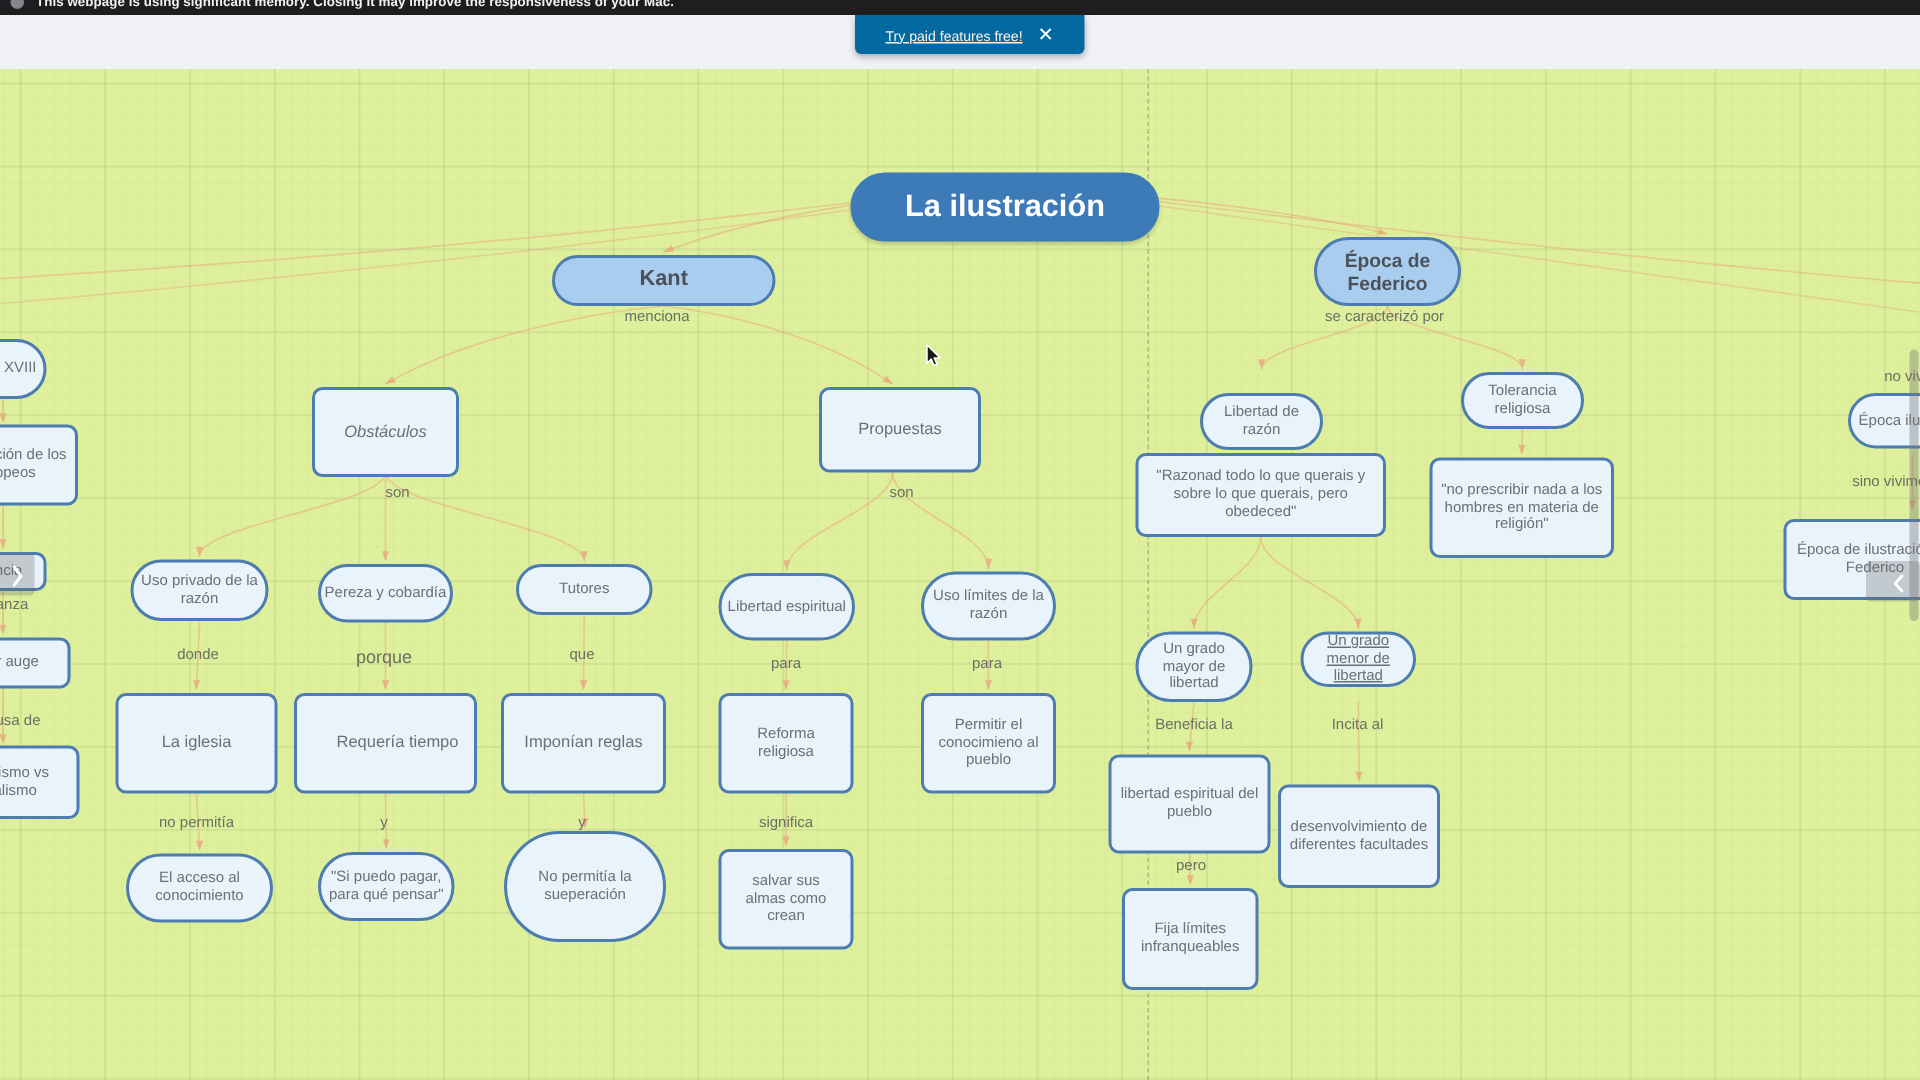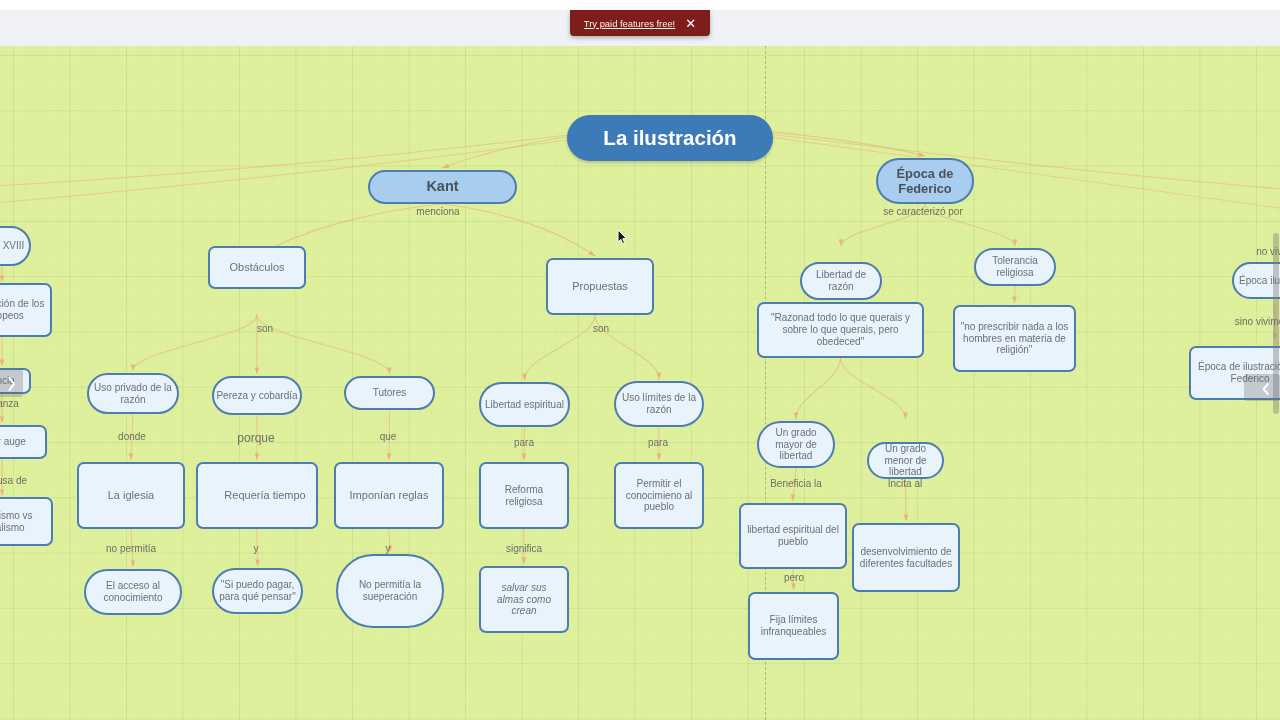--- a/index.html
+++ b/index.html
@@ -9,21 +9,21 @@
   
   #memory-bar{position:absolute;left:0;top:0;width:1280px;height:10px;background:#1e1e21;overflow:hidden;}
   #memory-bar .mb-inner{position:absolute;left:0;top:-7px;height:16px;display:flex;align-items:center;gap:8px;padding-left:7px;}
   #memory-bar .mb-dot{width:9px;height:9px;border-radius:50%;background:#85858b;flex:none;}
   #memory-bar .mb-text{color:#f1f1f3;font-size:8.9px;font-weight:bold;white-space:nowrap;letter-spacing:0.05px;}
 
   
   #chrome-strip{position:absolute;left:0;top:10px;width:1280px;height:36px;background:#f0f1f4;border-bottom:1px solid #dcdde1;}
 
   
-  #promo-banner{position:absolute;left:570px;top:10px;width:140px;height:26px;background:#7f1d1d;border-radius:0 0 4px 4px;
+  #promo-banner{position:absolute;left:570px;top:10px;width:153px;height:26px;background:#0369a1;border-radius:0 0 4px 4px;
      display:flex;align-items:center;justify-content:center;gap:10px;box-shadow:0 2px 4px rgba(0,0,0,.28);}
   #promo-banner .promo-text{color:#fdf1e7;font-size:9.4px;text-decoration:underline;white-space:nowrap;cursor:pointer;}
   #promo-banner .promo-close{color:#fff;font-size:13px;line-height:1;cursor:pointer;font-family:"DejaVu Sans",sans-serif;}
 
   
   #canvas{position:absolute;left:0;top:46px;width:1280px;height:674px;overflow:hidden;
      background-color:#dff09c;}
   #grid{position:absolute;left:0;top:0;width:1280px;height:674px;
      background-image:
        linear-gradient(to right, rgba(128,146,92,.13) 1px, transparent 1px),
@@ -55,20 +55,26 @@
   #vscroll{position:absolute;left:1273px;top:233px;width:6px;height:181px;background:rgba(120,120,120,.40);border-radius:3px;cursor:pointer;}
   #vscroll-track{position:absolute;left:1272px;top:46px;width:8px;height:674px;background:rgba(255,255,255,.0);}
 
   #cursor{position:absolute;left:617px;top:229px;width:11px;height:16px;pointer-events:none;}
 </style>
 </head>
 <body>
 
 <div id="root">
 
+  <div id="memory-bar">
+    <div class="mb-inner">
+      <div class="mb-dot"></div>
+      <div class="mb-text">This webpage is using significant memory. Closing it may improve the responsiveness of your Mac.</div>
+    </div>
+  </div>
 
   <div id="chrome-strip"></div>
 
   <div id="promo-banner">
     <span class="promo-text">Try paid features free!</span>
     <span class="promo-close">✕</span>
   </div>
 
   <div id="canvas">
     <div id="grid"></div>
@@ -146,21 +152,21 @@
     <div id="nodes-layer">
         <div class="node pill root" style="left: 567px; top: 33px; width: 206px; height: 46px; font-size: 20.5px;">
           <span>La ilustración</span>
         </div>
         <div class="node pill lvl1" style="left: 368px; top: 124px; width: 149px; height: 34px; font-size: 14.5px;">
           <span>Kant</span>
         </div>
         <div class="node pill lvl1" style="left: 876px; top: 112px; width: 98px; height: 46px; font-size: 12.8px;">
           <span>Época de Federico</span>
         </div>
-        <div class="node rect" style="left: 208px; top: 200px; width: 98px; height: 43px; font-size: 11px;">
+        <div class="node rect" style="left: 208px; top: 212px; width: 98px; height: 60px; font-size: 11px; font-style: italic;">
           <span>Obstáculos</span>
         </div>
         <div class="node rect" style="left: 546px; top: 212px; width: 108px; height: 57px; font-size: 11px;">
           <span>Propuestas</span>
         </div>
         <div class="node pill" style="left: 800px; top: 216px; width: 82px; height: 38px; font-size: 10px; align-items: center;">
           <span>Libertad de razón</span>
         </div>
         <div class="node pill" style="left: 974px; top: 202px; width: 82px; height: 38px; font-size: 10px;">
           <span>Tolerancia religiosa</span>
@@ -197,21 +203,21 @@
         </div>
         <div class="node rect" style="left: 479px; top: 416px; width: 90px; height: 67px; font-size: 10px;">
           <span style="max-width: 45px;">Reforma religiosa</span>
         </div>
         <div class="node rect" style="left: 614px; top: 416px; width: 90px; height: 67px; font-size: 10px;">
           <span>Permitir el conocimieno al pueblo</span>
         </div>
         <div class="node pill" style="left: 757px; top: 375px; width: 78px; height: 47px; font-size: 10px;">
           <span style="max-width: 56px;">Un grado mayor de libertad</span>
         </div>
-        <div class="node pill" style="left: 867px; top: 396px; width: 77px; height: 37px; font-size: 10px;">
+        <div class="node pill" style="left: 867px; top: 375px; width: 77px; height: 37px; font-size: 10px; text-decoration: underline;">
           <span style="max-width: 56px;">Un grado menor de libertad</span>
         </div>
         <div class="node rect" style="left: 739px; top: 457px; width: 108px; height: 66px; font-size: 10px;">
           <span>libertad espiritual del pueblo</span>
         </div>
         <div class="node rect" style="left: 852px; top: 477px; width: 108px; height: 69px; font-size: 10px;">
           <span>desenvolvimiento de diferentes facultades</span>
         </div>
         <div class="node rect" style="left: 748px; top: 546px; width: 91px; height: 68px; font-size: 10px;">
           <span>Fija límites infranqueables</span>
@@ -219,21 +225,21 @@
         <div class="node pill" style="left: 84px; top: 523px; width: 98px; height: 46px; font-size: 10px;">
           <span>El acceso al conocimiento</span>
         </div>
         <div class="node pill" style="left: 212px; top: 522px; width: 91px; height: 46px; font-size: 10px;">
           <span>"Si puedo pagar, para qué pensar"</span>
         </div>
         <div class="node pill" style="left: 336px; top: 508px; width: 108px; height: 74px; font-size: 10px;">
           <span>No permitía la sueperación</span>
         </div>
         <div class="node rect" style="left: 479px; top: 520px; width: 90px; height: 67px; font-size: 10px;">
-          <span style="max-width: 62px; font-style: italic;">salvar sus almas como crean</span>
+          <span style="max-width: 62px;">salvar sus almas como crean</span>
         </div>
         <div class="node pill" style="left: -29px; top: 180px; width: 60px; height: 40px; font-size: 10px;">
           <span>Siglo XVIII</span>
         </div>
         <div class="node rect" style="left: -46px; top: 237px; width: 98px; height: 54px; font-size: 10px;">
           <span style="white-space: pre;">La situación de los
 europeos</span>
         </div>
         <div class="node rect" style="left: -44px; top: 322px; width: 75px; height: 26px; font-size: 10px;">
           <span>Influencia</span>

